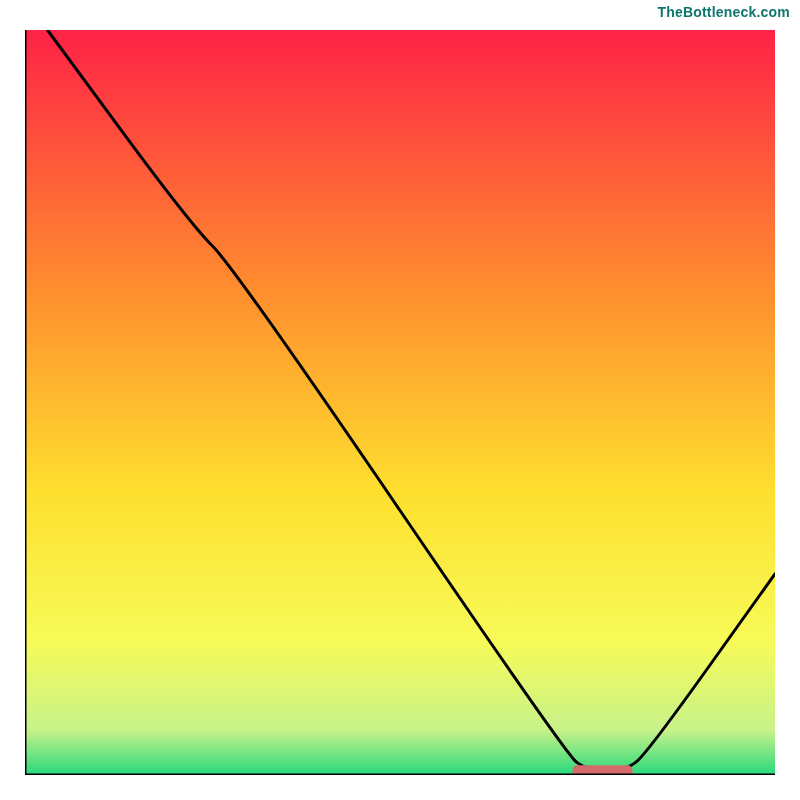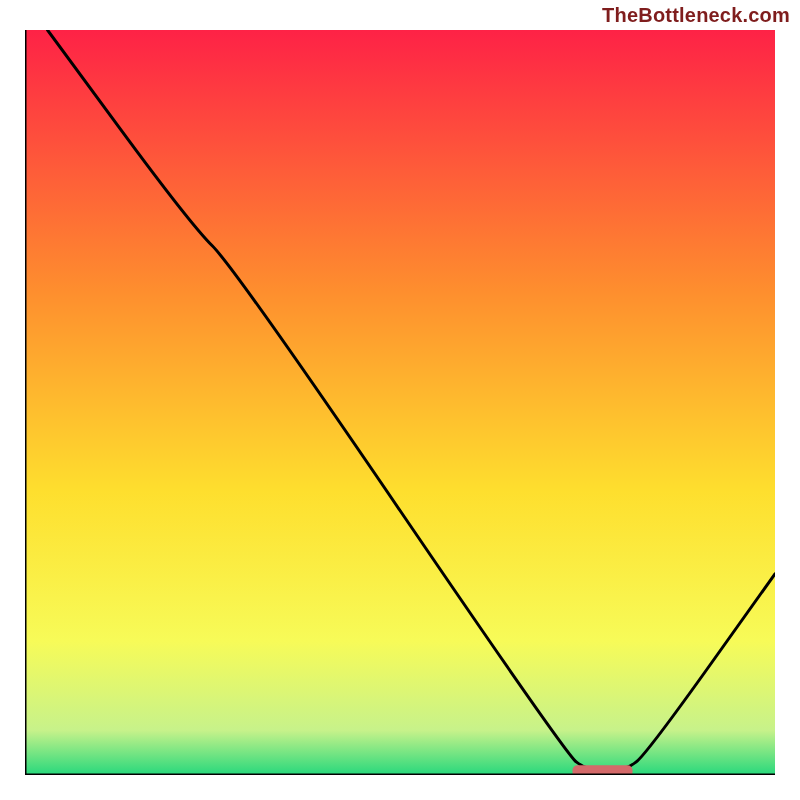--- a/index.html
+++ b/index.html
@@ -13,23 +13,23 @@
   }
   .stage {
     position: relative;
     width: 800px;
     height: 800px;
   }
   .watermark {
     position: absolute;
     top: 4px;
     right: 10px;
-    font-size: 20px;
+    font-size: 14px;
     font-weight: bold;
-    color: #7f1d1d;
+    color: #0f766e;
     letter-spacing: 0.2px;
   }
   .plot-area {
     position: absolute;
     left: 25px;
     top: 30px;
     width: 750px;
     height: 745px;
   }
   .plot-area svg {

